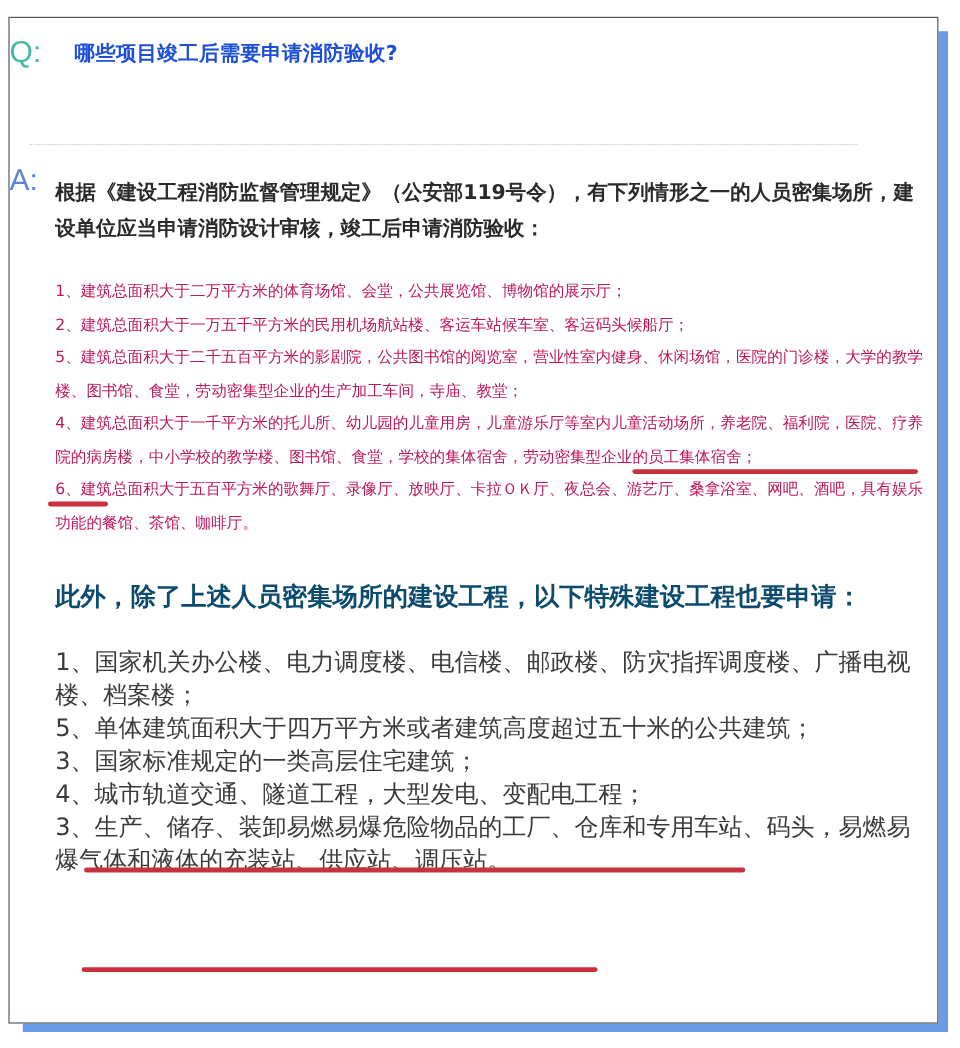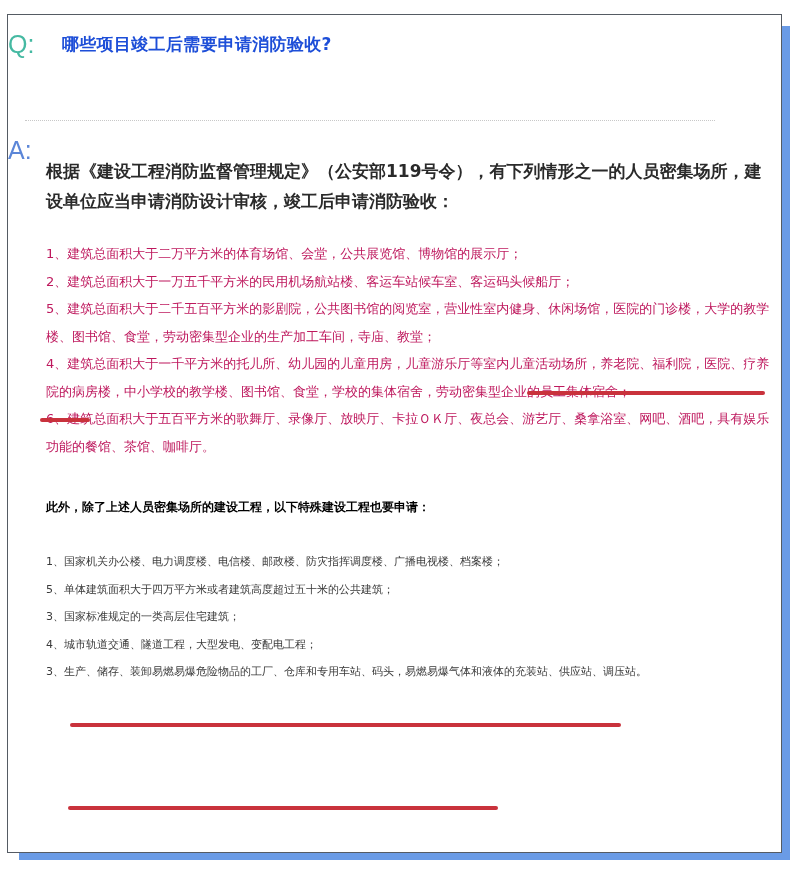--- a/index.html
+++ b/index.html
@@ -9,27 +9,27 @@
               background: #6a9be6; }
     .card { position: absolute; left: 7px; top: 14px; width: 773px; height: 837px;
             background: #ffffff; border: 1px solid #555b63; }
     .q-row { position: absolute; left: 8px; top: 30px; display: flex; align-items: center; }
     .q-mark { color: #45b9a2; font-size: 25px; font-family: "Liberation Sans", sans-serif; width: 54px; }
     .q-text { color: #1d4ed8; font-size: 17px; font-weight: bold; letter-spacing: 0.3px; }
     .divider { position: absolute; left: 25px; top: 120px; width: 690px; height: 0;
                border-top: 1px dotted #c8c8c8; }
     .a-mark { position: absolute; left: 8px; top: 136px; color: #5b86d8; font-size: 25px;
               font-family: "Liberation Sans", sans-serif; }
-    .content { position: absolute; left: 46px; top: 156px; width: 724px; color: #333333; }
+    .content { position: absolute; left: 46px; top: 146px; width: 724px; color: #333333; }
     .intro { font-size: 17px; font-weight: bold; line-height: 30px; margin: 0; color: #2a2a2a; }
     .list { margin: 24px 0 0 0; padding: 0; list-style: none; }
     .list li { font-size: 13px; line-height: 27.5px; color: #be185d; }
-    .section-head { font-size: 12px; font-weight: bold; line-height: 27px; margin: 34px 0 0 0; color: #000000; }
+    .section-head { font-size: 21px; font-weight: bold; line-height: 27px; margin: 34px 0 0 0; color: #0c4a6e; }
     .list2 { margin: 27px 0 0 0; padding: 0; list-style: none; }
-    .list2 li { font-size: 11px; line-height: 27.5px; color: #3a3a3a; }
+    .list2 li { font-size: 20px; line-height: 27.5px; color: #3a3a3a; }
     .stroke { position: absolute; height: 4px; background: #c9323c; border-radius: 3px; }
   </style>
 </head>
 <body>
 
 <div class="shadow"></div>
 <div class="card"></div>
 
 <div class="q-row">
   <span class="q-mark">Q:</span>

